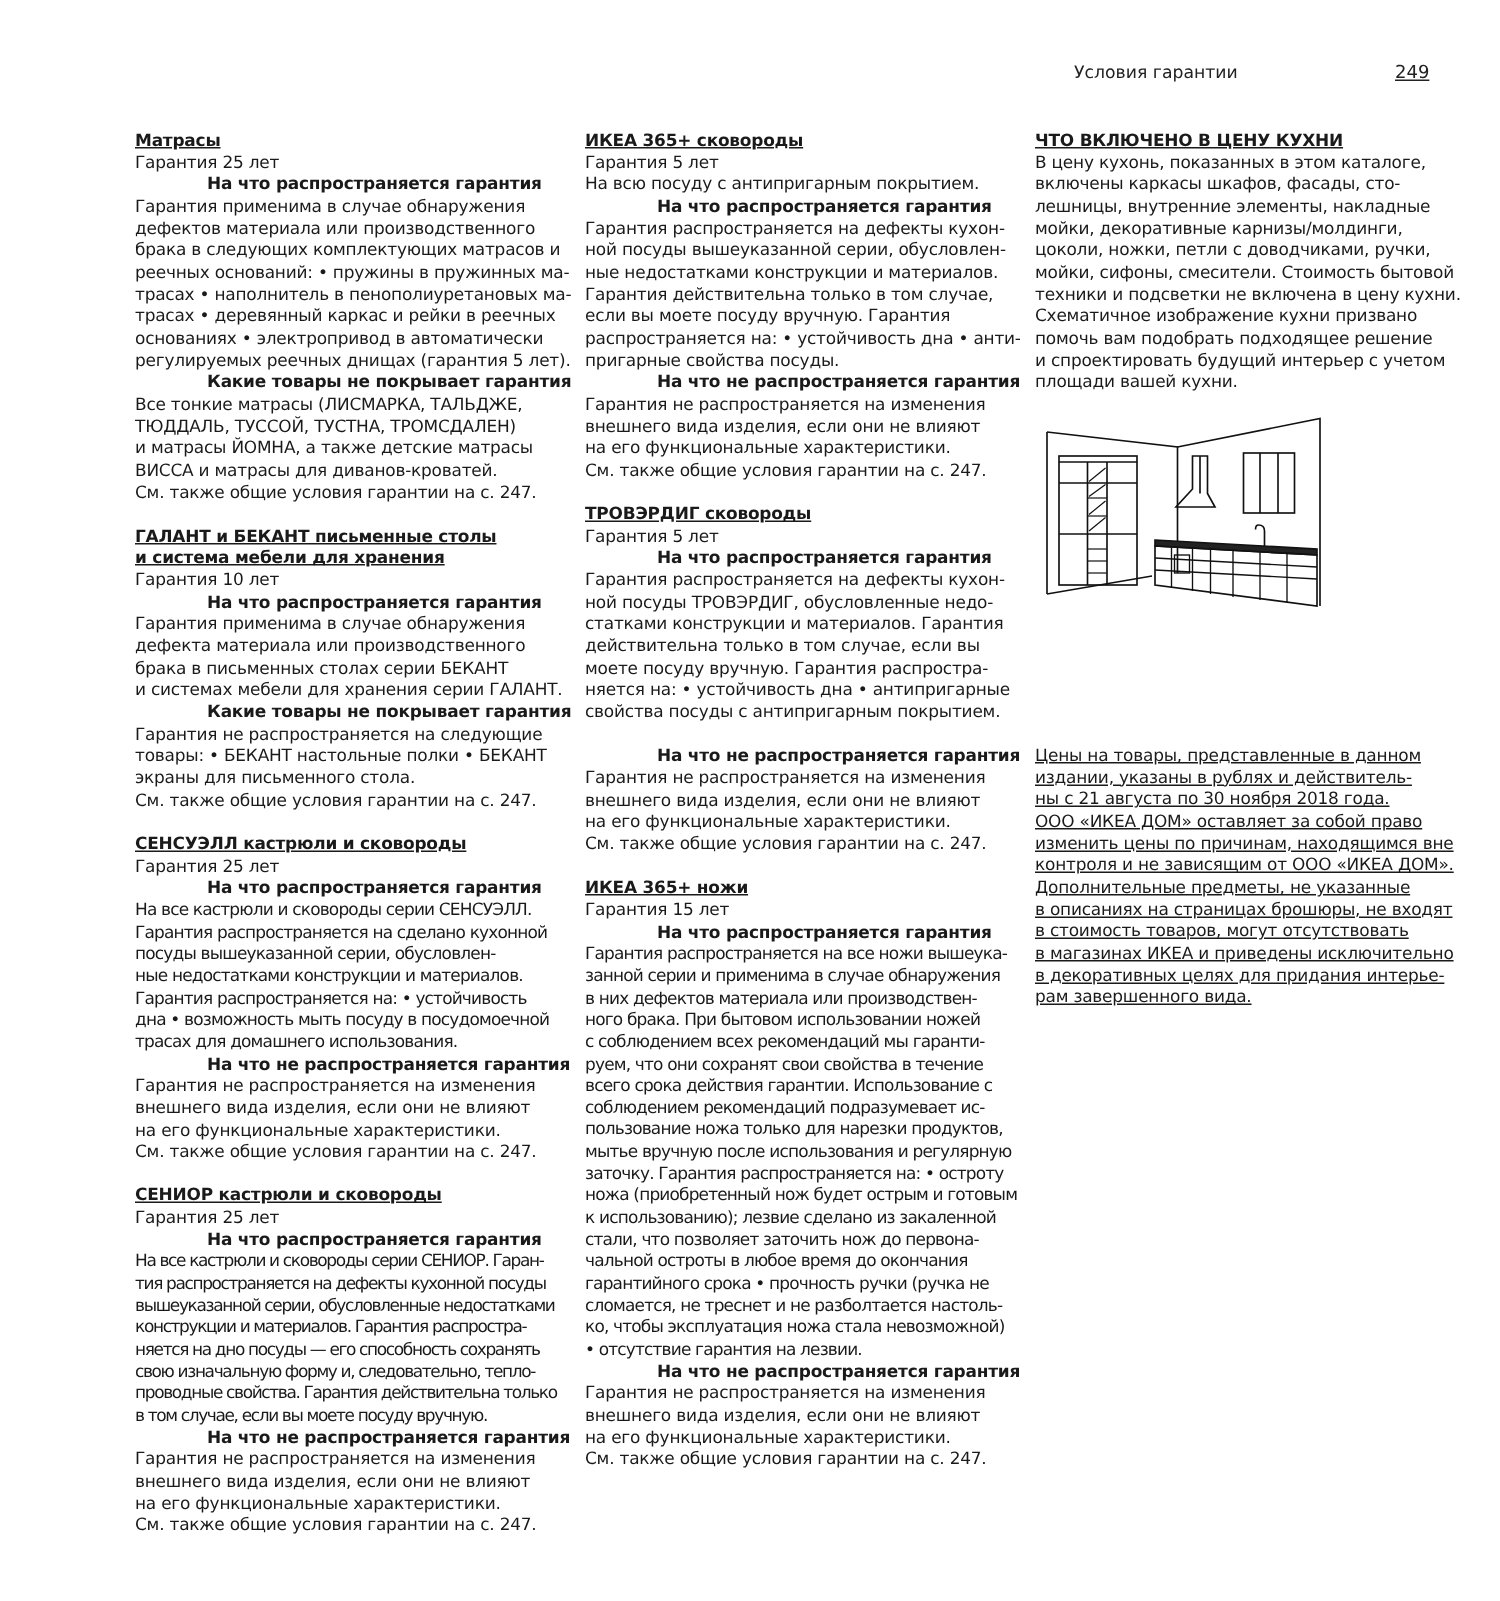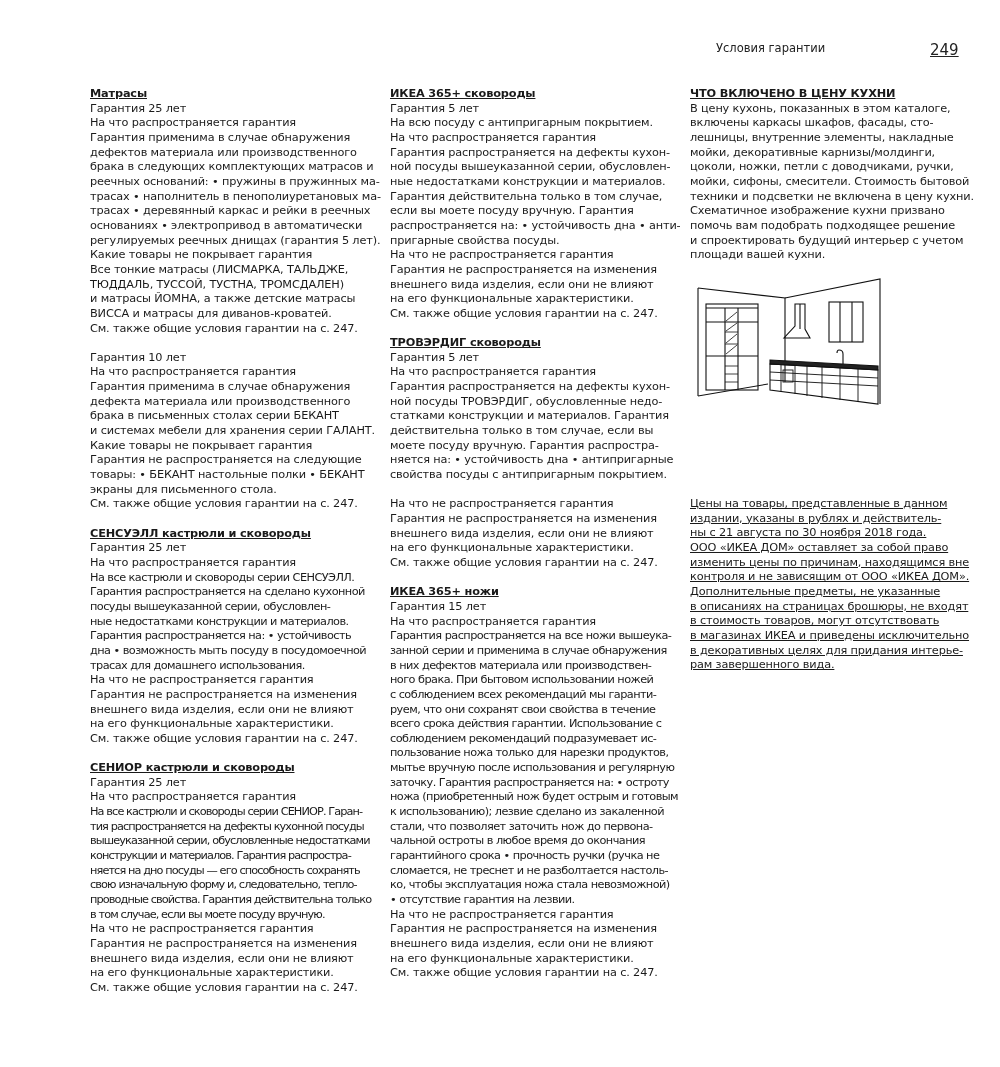--- a/index.html
+++ b/index.html
@@ -1,28 +1,28 @@
 <!DOCTYPE html>
 <html><head>
   <meta charset="utf-8">
   <style>
     html, body { margin: 0; padding: 0; background: #ffffff; }
     body {
       width: 1000px; height: 1067px; position: relative; overflow: hidden;
       font-family: "DejaVu Sans", sans-serif; color: #1a1a1a;
     }
     .header-title { position: absolute; left: 716px; top: 41px; font-size: 11.5px; color: #222; }
-    .header-page { position: absolute; left: 930px; top: 41px; font-size: 15px; color: #222; text-decoration: underline; }
+    .header-page { position: absolute; left: 930px; top: 41px; font-size: 12px; color: #222; text-decoration: underline; }
     .col { position: absolute; font-size: 11.3px; line-height: 14.65px; letter-spacing: -0.15px; }
     .col-left { left: 90px; top: 87px; width: 290px; }
     .col-mid { left: 390px; top: 87px; width: 285px; }
     .col-right { left: 690px; top: 87px; width: 285px; }
     .section { margin: 0 0 14.65px 0; }
     .title { font-weight: bold; text-decoration: underline; }
-    .sub { font-weight: normal; }
+    .sub { font-weight: bold; margin-left: 48px; }
     .line { display: block; white-space: nowrap; }
     .gap { display: block; height: 14.65px; }
     .cond { letter-spacing: -0.55px; }
     .illustration { position: absolute; left: 688px; top: 274px; width: 198px; height: 138px; }
     .prices { position: absolute; left: 690px; top: 497px; width: 285px; font-size: 11.3px; line-height: 14.65px; letter-spacing: -0.15px; text-decoration: underline; }
   </style>
 </head>
 <body>
 
 <div>
@@ -49,20 +49,24 @@
     <div>
         <span class="line">Все тонкие матрасы (ЛИСМАРКА, ТАЛЬДЖЕ,</span>
         <span class="line">ТЮДДАЛЬ, ТУССОЙ, ТУСТНА, ТРОМСДАЛЕН)</span>
         <span class="line">и матрасы ЙОМНА, а также детские матрасы</span>
         <span class="line">ВИССА и матрасы для диванов-кроватей.</span>
         <span class="line">См. также общие условия гарантии на с. 247.</span>
       </div>
   </div>
 
   <div class="section">
+    <div class="title">
+        <span class="line">ГАЛАНТ и БЕКАНТ письменные столы</span>
+        <span class="line">и система мебели для хранения</span>
+      </div>
     <span class="line">Гарантия 10 лет</span>
     <span class="line sub">На что распространяется гарантия</span>
     <div>
         <span class="line">Гарантия применима в случае обнаружения</span>
         <span class="line">дефекта материала или производственного</span>
         <span class="line">брака в письменных столах серии БЕКАНТ</span>
         <span class="line">и системах мебели для хранения серии ГАЛАНТ.</span>
       </div>
     <span class="line sub">Какие товары не покрывает гарантия</span>
     <div>

